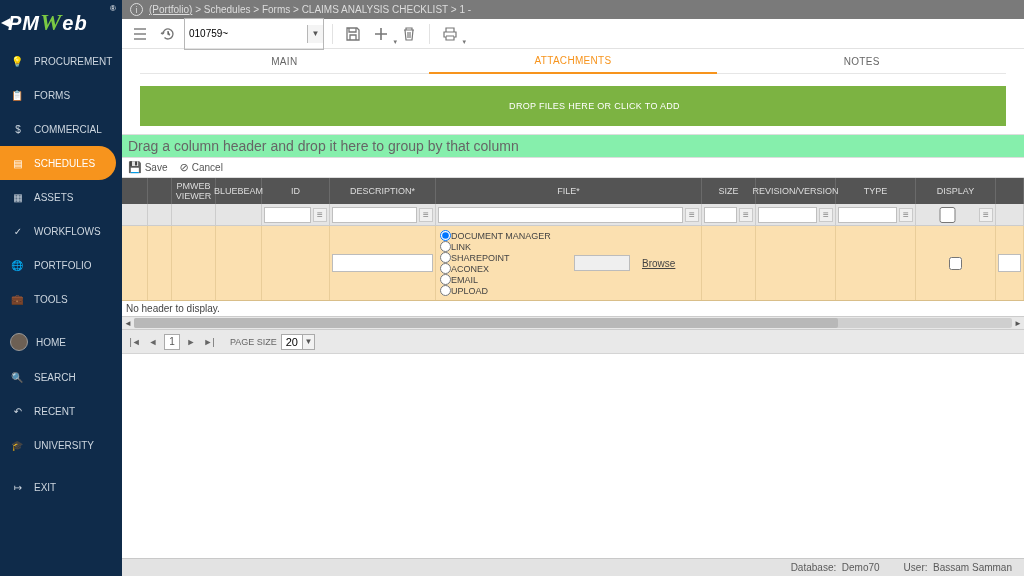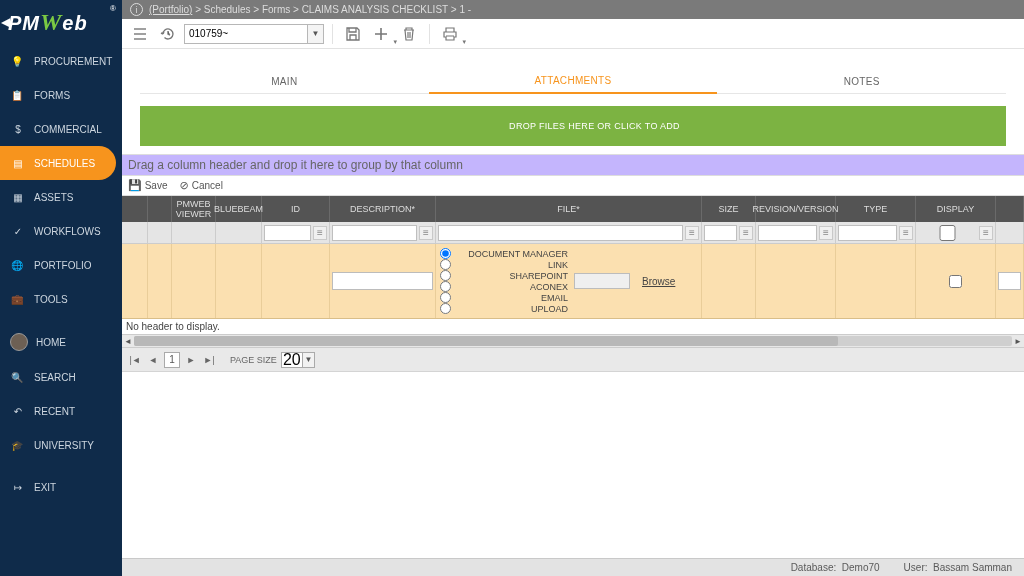--- a/index.html
+++ b/index.html
@@ -15,61 +15,61 @@
   .nav-item.active { background:#f7941d; color:#fff; border-radius: 0 20px 20px 0; margin-right:6px;}
   .nav-item .ic { width:16px; height:16px; display:inline-flex; align-items:center; justify-content:center; color:inherit; flex-shrink:0;}
   .nav-gap { height: 8px; }
   .nav-avatar .ic { background:#6d6054; border-radius:50%; width:18px; height:18px; border:1px solid #999;}
   .main { flex:1; display:flex; flex-direction:column; min-width:0; }
   .breadcrumb-bar { background:#7a7a7a; color:#ddd; height:19px; display:flex; align-items:center; padding-left:8px; font-size:10px; gap:6px;}
   .breadcrumb-bar a { color:#ddd; text-decoration:underline; }
   .toolbar { height:30px; background:#fff; border-bottom:1px solid #e2e2e2; display:flex; align-items:center; padding: 0 6px; gap:4px;}
   .tb-btn { width:24px; height:24px; display:inline-flex; align-items:center; justify-content:center; color:#777; cursor:pointer; border-radius:2px;}
   .tb-sep { width:1px; height:20px; background:#e2e2e2; margin:0 4px;}
-  .ddl { display:flex; align-items:center; border:1px solid #b7b7b7; height:20px; }
+  .ddl { display:flex; align-items:center; border:1px solid #b7b7b7; height:32px; }
   .ddl input { border:none; outline:none; font-size:10px; padding:0 4px; width:122px; height:18px; }
   .ddl .arrow { width:16px; height:18px; border-left:1px solid #b7b7b7; display:flex; align-items:center; justify-content:center; font-size:8px; color:#555; background:#f4f4f4;}
-  .tabs { display:flex; height:25px; padding: 0 18px; margin-top: 20px; }
+  .tabs { display:flex; height:25px; padding: 0 18px; }
   .tab { flex:1; display:flex; align-items:center; justify-content:center; font-size:10px; color:#666; cursor:pointer; border-bottom:1px solid #e6e6e6; letter-spacing:0.3px;}
   .tab.active { color:#f7941d; border-bottom:2px solid #f7941d; }
   .dropzone-wrap { padding: 12px 18px 8px; }
   .dropzone { background:#7cb342; color:#fff; height:40px; display:flex; align-items:center; justify-content:center; font-size:9px; letter-spacing:0.3px; cursor:pointer;padding-left:43px;}
-  .group-bar { background:#c4b5fd; border:1px solid #ddd; border-left:none; border-right:none; padding:3px 6px; font-size:12px; color:#666;}
+  .group-bar { background:#86efac; border:1px solid #ddd; border-left:none; border-right:none; padding:3px 6px; font-size:14px; color:#666;}
   .actions-bar { border-bottom:1px solid #ddd; display:flex; gap:12px; padding:3px 6px; align-items:center; font-size:10px;}
   .act { display:inline-flex; align-items:center; gap:3px; color:#555; cursor:pointer;}
   .act .ic{ font-size:11px;}
   .grid-head { display:flex; background:#545454; color:#ddd; font-size:9px; height:26px; }
   .gh { border-right:1px solid #6a6a6a; display:flex; align-items:center; justify-content:center; text-align:center; padding:0 2px;}
   .c-sel{width:26px;} .c-act{width:24px;} .c-pm{width:44px;} .c-bb{width:46px;} .c-id{width:68px;} .c-desc{width:106px;} .c-file{width:266px;} .c-size{width:54px;} .c-rev{width:80px;} .c-type{width:80px;} .c-disp{width:80px;} .c-tail{flex:1;}
   .filter-row { display:flex; background:#e5e5e5; height:22px; border-bottom:1px solid #ccc;}
   .filter-row .fc { border-right:1px solid #ccc; display:flex; align-items:center; justify-content:center; padding:0 2px;}
   .ftxt { display:flex; align-items:center; width:100%; }
   .ftxt input { flex:1; min-width:0; border:1px solid #bfbfbf; height:16px; font-size:10px; padding:0 2px; background:#fff;}
   .filter-ic { width:14px; height:14px; margin-left:2px; display:inline-flex; align-items:center; justify-content:center; color:#888; font-size:10px; border:1px solid #c9c9c9; background:#f0f0f0; flex-shrink:0;}
   .edit-row { display:flex; background:#fbe0b0; min-height:74px; border-bottom:1px solid #d9be89;}
   .ec { border-right:1px solid #e9cd99; display:flex; align-items:center; justify-content:center; padding:4px 2px;}
   .ec input[type=text]{ width:100%; border:1px solid #bcbcbc; height:18px; background:#fff; font-size:10px; padding:0 2px;}
   .radio-col{ display:flex; flex-direction:column; gap:0; font-size:9px; color:#444; width:100%; padding-left:2px;}
-  .radio-col label{ display:flex; align-items:center; height:11px; margin:0;justify-content:space-between;}
+  .radio-col label{ display:flex; align-items:center; height:11px; margin:0;}
   .radio-col input[type=radio]{ width:11px; height:11px; margin:0;}
   .file-cell { display:flex; align-items:center; gap:12px; width:100%; }
   .file-cell .fbox { width:56px; height:16px; border:1px solid #bcbcbc; background:#efefef;}
   .file-cell .browse { text-decoration:underline; color:#444; font-size:10px; cursor:pointer;}
   .no-records { font-size:10px; color:#444; padding:2px 4px; }
   .hscroll { height:14px; background:#e8e8e8; position:relative; border-top:1px solid #ccc; border-bottom:1px solid #ccc;}
   .hscroll .track{position:absolute; left:12px; right:12px; top:1px; bottom:1px; background:#cfcfcf; border-radius:2px;}
   .hscroll .thumb{position:absolute; left:12px; width:78%; top:1px; bottom:1px; background:#b8b8b8; border-radius:2px;}
   .hscroll .arrow{position:absolute; top:0; width:12px; height:100%; display:flex; align-items:center; justify-content:center; font-size:8px; color:#555;}
   .hscroll .al{left:0;} .hscroll .ar{right:0;}
   .pager { background:#e9e9e9; height:24px; display:flex; align-items:center; padding:0 6px; gap:4px; border-bottom:1px solid #d4d4d4;}
   .pgbtn{ width:14px; height:14px; display:inline-flex; align-items:center; justify-content:center; font-size:9px; color:#666; cursor:pointer;}
   .pgnum{ width:16px; height:16px; border:1px solid #aaa; background:#fff; display:inline-flex; align-items:center; justify-content:center; font-size:10px;}
   .pgsz-label{ font-size:9px; color:#666; margin-left:10px;}
   .pgsz{ display:flex; align-items:center; border:1px solid #aaa; height:16px;}
-  .pgsz input{ width:20px; border:none; text-align:center; font-size:16px; height:14px; outline:none;}
+  .pgsz input{ width:20px; border:none; text-align:center; font-size:11px; height:14px; outline:none;}
   .pgsz .arrow{ width:12px; display:flex; align-items:center; justify-content:center; font-size:8px; border-left:1px solid #aaa; height:14px; background:#f2f2f2;}
   .status-bar { height:18px; background:#e3e3e3; border-top:1px solid #c9c9c9; display:flex; align-items:center; justify-content:flex-end; gap:24px; padding:0 12px; font-size:10px; color:#5a5a5a; margin-top:auto;}
   svg{ display:block; }
 </style>
 </head>
 <body>
 
 <div class="app">
   <div class="sidebar">
     <div class="logo">

